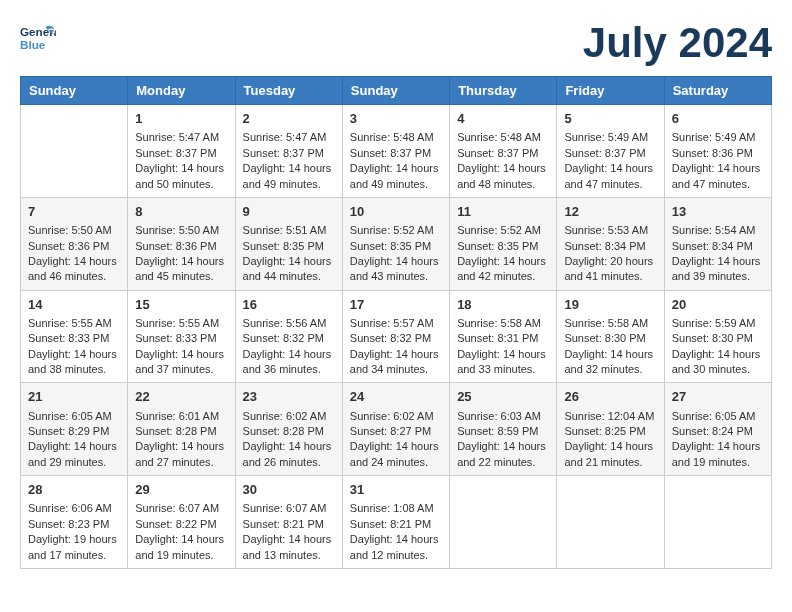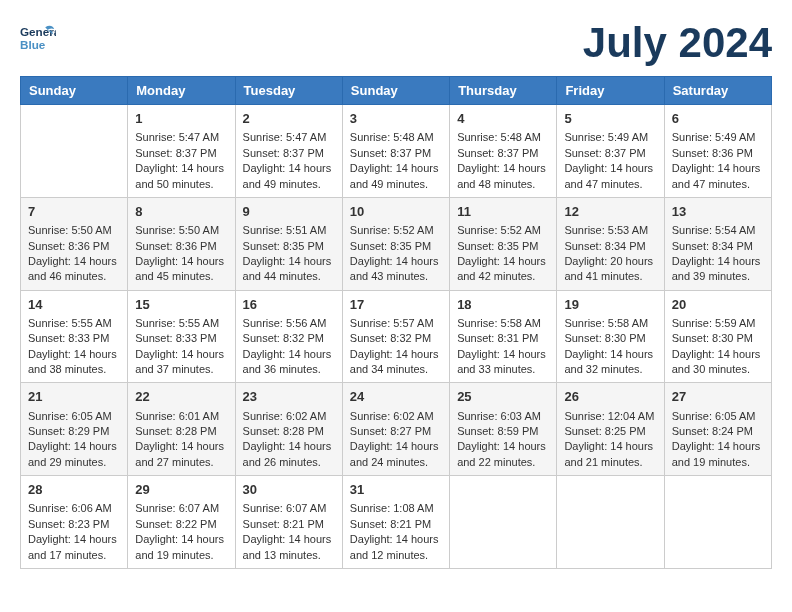--- a/index.html
+++ b/index.html
@@ -331,21 +331,21 @@
             <div>Daylight: 14 hours and 19 minutes.</div>
           </div>
         </td>
       </tr>
       <tr>
         <td>
           <div class="cell-content">
             <span class="day-number">28</span>
             <div>Sunrise: 6:06 AM</div>
             <div>Sunset: 8:23 PM</div>
-            <div>Daylight: 14 hours and 17 minutes.</div>
+            <div>Daylight: 19 hours and 17 minutes.</div>
           </div>
         </td>
         <td>
           <div class="cell-content">
             <span class="day-number">29</span>
             <div>Sunrise: 6:07 AM</div>
             <div>Sunset: 8:22 PM</div>
             <div>Daylight: 14 hours and 19 minutes.</div>
           </div>
         </td>

